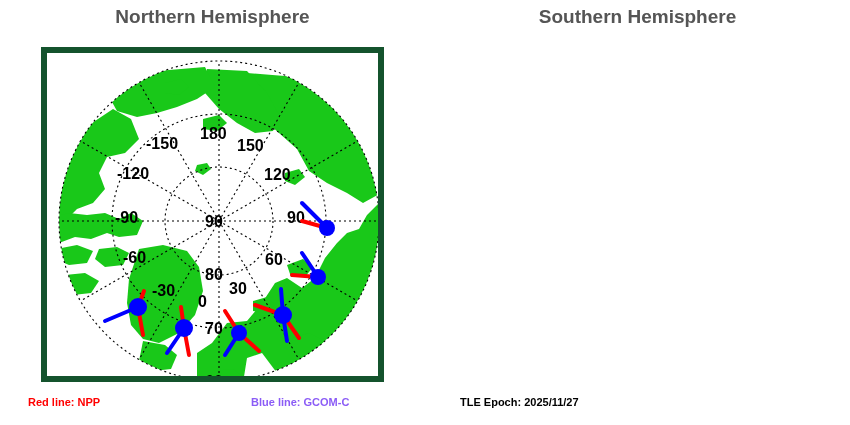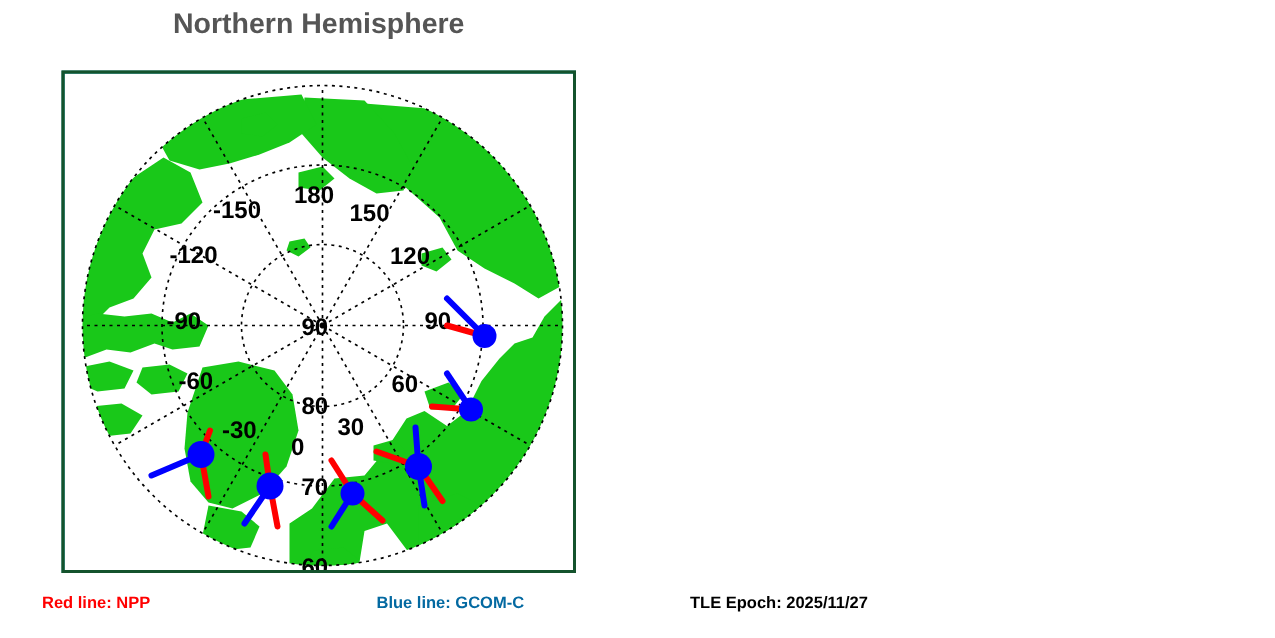--- a/index.html
+++ b/index.html
@@ -11,37 +11,37 @@
   .panel-right{left:425px;}
 
   .panel-title{
     position:absolute;top:6px;left:0;width:425px;text-align:center;
     font-size:19px;font-weight:bold;color:#555555;
     font-family:"Liberation Sans",sans-serif;letter-spacing:0px;
   }
 
   .plot-frame{
     position:absolute;
-    border:2px solid #14532d;
-    background:#0f766e;
+    border:6px solid #14532d;
+    background:#86efac;
     box-sizing:border-box;
     overflow:hidden;
   }
   .frame-left{left:41px;top:47px;width:343px;height:335px;}
 
   .map-svg{position:absolute;left:0;top:0;}
 
   .legend{
     position:absolute;
     font-size:11px;font-weight:bold;
     font-family:"Liberation Sans",sans-serif;
     white-space:nowrap;
   }
   .legend-red{left:28px;top:396px;color:#ff0000;}
-  .legend-blue{left:251px;top:396px;color:#0369a1;}
+  .legend-blue{left:251px;top:396px;color:#8b5cf6;}
   .legend-epoch{left:460px;top:396px;color:#000000;}
 </style>
 </head>
 <body>
 
 <div id="root">
 
   <div class="panel panel-left">
 
     <div class="panel-title">Northern Hemisphere</div>
@@ -201,17 +201,18 @@
         </g>
       </svg>
     </div>
 
     <div class="legend legend-red">Red line: NPP</div>
     <div class="legend legend-blue">Blue line: GCOM-C</div>
   </div>
 
   <div class="panel panel-right">
 
+    <div class="panel-title">Southern Hemisphere</div>
 
     <div class="legend legend-epoch" style="left:35px;">TLE Epoch: 2025/11/27</div>
   </div>
 
 </div>
 
 </body></html>

